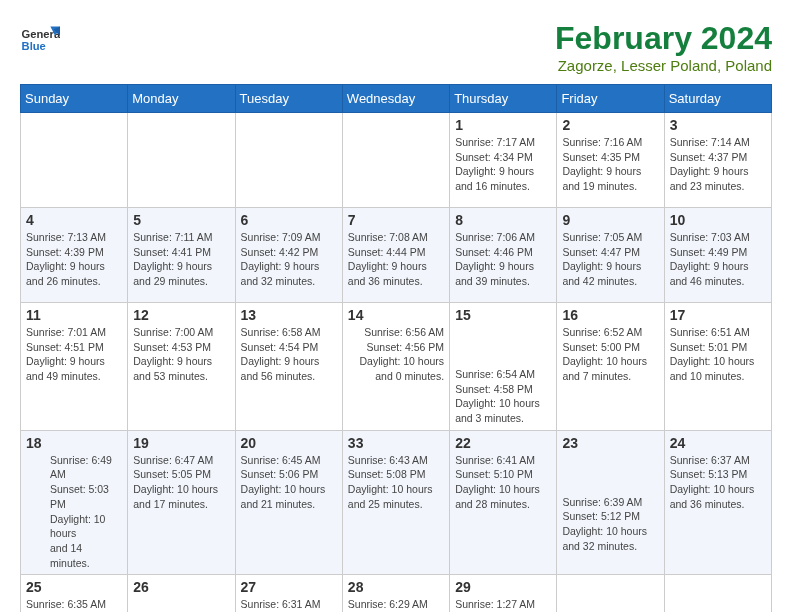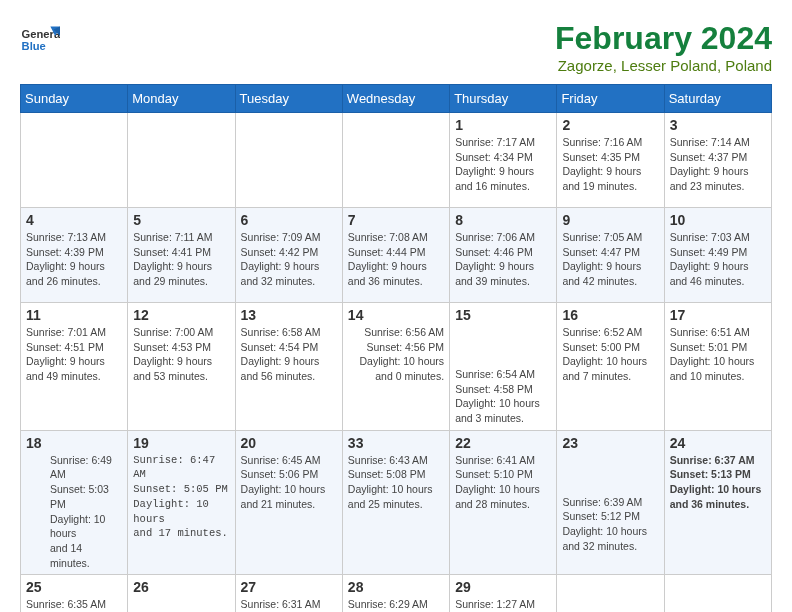--- a/index.html
+++ b/index.html
@@ -246,21 +246,21 @@
         <tr>
           <td>
             <span class="day-num">18</span>
             <div class="day-info" style="white-space: pre-line; margin-left: 24px;">Sunrise: 6:49 AM
 Sunset: 5:03 PM
 Daylight: 10 hours
 and 14 minutes.</div>
           </td>
           <td>
             <span class="day-num">19</span>
-            <div class="day-info" style="white-space: pre-line; font-family: Liberation Mono, monospace;">Sunrise: 6:47 AM
+            <div class="day-info" style="white-space: pre-line;">Sunrise: 6:47 AM
 Sunset: 5:05 PM
 Daylight: 10 hours
 and 17 minutes.</div>
           </td>
           <td>
             <span class="day-num">20</span>
             <div class="day-info" style="white-space: pre-line;">Sunrise: 6:45 AM
 Sunset: 5:06 PM
 Daylight: 10 hours
 and 21 minutes.</div>
@@ -281,21 +281,21 @@
           </td>
           <td>
             <span class="day-num">23</span>
             <div class="day-info" style="white-space: pre-line; margin-top: 44px;">Sunrise: 6:39 AM
 Sunset: 5:12 PM
 Daylight: 10 hours
 and 32 minutes.</div>
           </td>
           <td>
             <span class="day-num">24</span>
-            <div class="day-info" style="white-space: pre-line; font-weight: bold;">Sunrise: 6:37 AM
+            <div class="day-info" style="white-space: pre-line;">Sunrise: 6:37 AM
 Sunset: 5:13 PM
 Daylight: 10 hours
 and 36 minutes.</div>
           </td>
         </tr>
         <tr>
           <td>
             <span class="day-num">25</span>
             <div class="day-info" style="white-space: pre-line;">Sunrise: 6:35 AM
 Sunset: 5:15 PM

